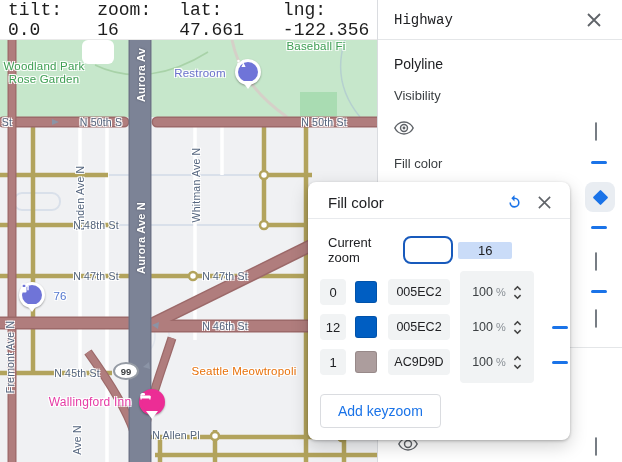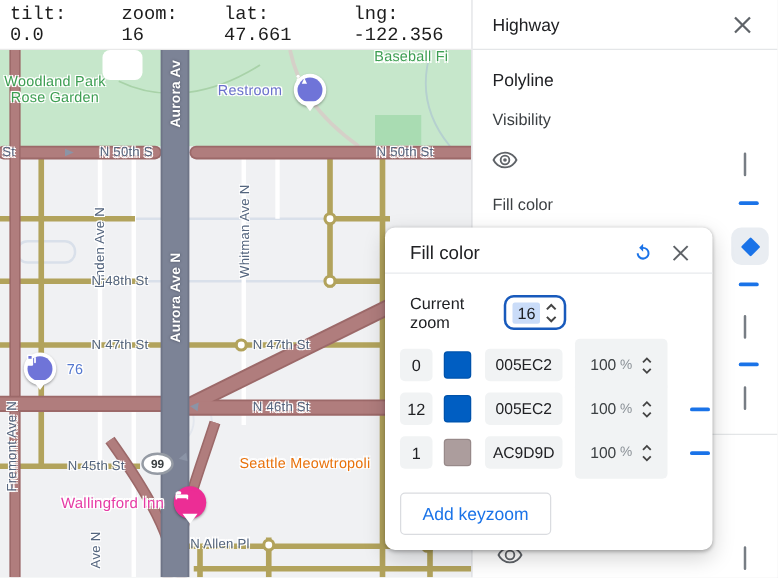--- a/index.html
+++ b/index.html
@@ -3,21 +3,21 @@
 <meta charset="utf-8">
 <style>
   * { margin:0; padding:0; box-sizing:border-box; }
   html,body { width:622px; height:462px; overflow:hidden; }
   body { font-family:"Liberation Sans","DejaVu Sans",sans-serif; background:#fff; position:relative; }
   .app { position:absolute; inset:0; width:622px; height:462px; }
 
   
   .topbar { position:absolute; left:0; top:0; width:377px; height:40px; background:#fff;
             display:flex; align-items:center; gap:24px; padding-left:8px; z-index:30;
-            font-family:"Liberation Mono","DejaVu Sans Mono",monospace; font-size:15px; color:#1d1d1d;
+            font-family:"Liberation Mono","DejaVu Sans Mono",monospace; font-size:18px; color:#1d1d1d;
             border-bottom:1px solid #e9e9e9; }
 
   
   .map { position:absolute; left:0; top:40px; width:377px; height:422px; overflow:hidden; background:var(--bg); }
   .map svg { position:absolute; left:0; top:0; }
   .maplabel { position:absolute; font-size:10.5px; font-weight:500; letter-spacing:.2px; color:var(--label);
               white-space:nowrap; transform:translate(-50%,-50%); z-index:5;
               text-shadow:1px 1px 0 #fff,-1px -1px 0 #fff,1px -1px 0 #fff,-1px 1px 0 #fff,0 0 2px #fff; }
   .vert { transform:translate(-50%,-50%) rotate(-90deg); }
   .green { color:var(--green-label); font-size:11.5px; }
@@ -36,21 +36,21 @@
   .pin .inner { width:20px; height:20px; border-radius:50%; display:flex; align-items:center; justify-content:center; }
 
   .shield { position:absolute; transform:translate(-50%,-50%); width:26px; height:18px; background:#fff;
             border:2px solid #959ba4; border-radius:50%; display:flex; align-items:center; justify-content:center;
             font-size:9.5px; font-weight:700; color:#3c4043; z-index:5; }
 
   
   .panel { position:absolute; left:377px; top:0; width:245px; height:462px; background:#fff;
            border-left:1px solid #dadce0; z-index:10; }
   .panel-header { position:absolute; left:0; top:0; width:100%; height:40px; display:flex;
-                  align-items:center; justify-content:space-between; padding:0 16px; border-bottom:1px solid #e4e6e8; }
+                  align-items:center; justify-content:space-between; padding:0 16px; border-bottom:1px solid #e4e6e8;font-family:Liberation Mono, monospace; }
   .panel-title { font-size:14px; font-weight:500; color:#202124; }
   .icon-btn { background:none; border:none; cursor:pointer; display:flex; align-items:center; justify-content:center;
               width:24px; height:24px; padding:0; }
   .abs { position:absolute; }
   .panel-label { font-size:13px; color:#3c4043; }
   .panel-label.strong { font-size:14px; font-weight:500; color:#202124; }
   .dash { width:16px; height:3px; border-radius:2px; background:var(--blue); }
   .kz-diamond { width:9px; height:9px; border:1.5px solid #777d84; background:#fff; transform:rotate(45deg); border-radius:1px; }
   .kz-selected-box { width:30px; height:30px; border-radius:8px; background:#e9edf2; display:flex; align-items:center; justify-content:center; }
   .kz-diamond-filled { width:11px; height:11px; background:var(--blue); transform:rotate(45deg); border-radius:1px; }
@@ -59,21 +59,21 @@
   
   .dialog { position:absolute; left:308px; top:182px; width:262px; height:258px; background:#fff; border-radius:8px;
             box-shadow:0 1px 3px rgba(0,0,0,.25), 0 6px 18px rgba(0,0,0,.18); z-index:40; }
   .dialog-header { display:flex; align-items:center; height:32px; padding:0 14px 0 20px; margin-top:4px; }
   .dialog-title { flex:1; font-size:15px; font-weight:500; color:#202124; }
   .dialog-divider { height:1px; background:#e8eaed; }
   .cz-row { display:flex; align-items:center; padding:16px 0 14px 20px; }
   .cz-label { font-size:13px; color:#202124; width:75px; }
   .stepper { width:50px; height:28px; border:2px solid #185abc; border-radius:8px; display:flex; align-items:center;
              justify-content:space-between; padding:0 5px; background:#fff; }
-  .stepper .val { background:#cadcf8; font-size:13px; color:#202124; padding:1px 4px; border-radius:2px; }
+  .stepper .val { background:#cadcf8; font-size:13px; color:#202124; padding:1px 20px; border-radius:2px;margin-left:48px; }
   .kz-row { display:flex; align-items:center; height:26px; margin:0 0 9px 12px; }
   .kz-chip { width:26px; height:26px; background:#f1f3f4; border-radius:4px; display:flex; align-items:center;
              justify-content:center; font-size:13px; color:#202124; }
   .kz-swatch { width:22px; height:22px; border-radius:3px; margin-left:9px; box-shadow:inset 0 0 0 1px rgba(0,0,0,.12); }
   .kz-hex { width:62px; height:26px; background:#f1f3f4; border-radius:4px; margin-left:11px; display:flex;
             align-items:center; justify-content:center; font-size:12.5px; color:#202124; }
   .kz-pct { width:74px; height:42px; background:#f1f3f4; border-radius:4px; margin-left:10px; display:flex;
             align-items:center; justify-content:center; gap:3px; font-size:12.5px; color:#3c4043; }
   .kz-pct .pct-sign { color:#8a9096; font-size:11px; }
   .kz-remove { margin-left:18px; }
@@ -170,21 +170,21 @@
 
       <g fill="#8b94a6">
         <path d="M 52,79 l 7,3 -7,3 z"></path>
         <path d="M 152,285 l 7,-3 -1,7 z"></path>
         <path d="M 143,327 l 6,-5 1,7 z"></path>
       </g>
     </svg>
 
     <div class="maplabel green center-text" style="left:44px; top:33px;">Woodland Park Rose Garden</div>
     <div class="maplabel poi-purple" style="left:200px; top:33px;">Restroom</div>
-    <div class="maplabel green" style="left:329px; top:6px;">Baseball Fi</div>
+    <div class="maplabel green" style="left:316px; top:6px;">Baseball Fi</div>
 
     <div class="maplabel" style="left:7px; top:82px;">St</div>
     <div class="maplabel" style="left:101px; top:82px;">N 50th S</div>
     <div class="maplabel" style="left:324px; top:82px;">N 50th St</div>
     <div class="maplabel vert" style="left:80px; top:158px;">Linden Ave N</div>
     <div class="maplabel vert onroad-white" style="left:141px; top:35px;">Aurora Av</div>
     <div class="maplabel vert onroad-white" style="left:141px; top:198px;">Aurora Ave N</div>
     <div class="maplabel vert" style="left:196px; top:145px;">Whitman Ave N</div>
     <div class="maplabel" style="left:96px; top:185px;">N 48th St</div>
     <div class="maplabel" style="left:96px; top:236px;">N 47th St</div>

